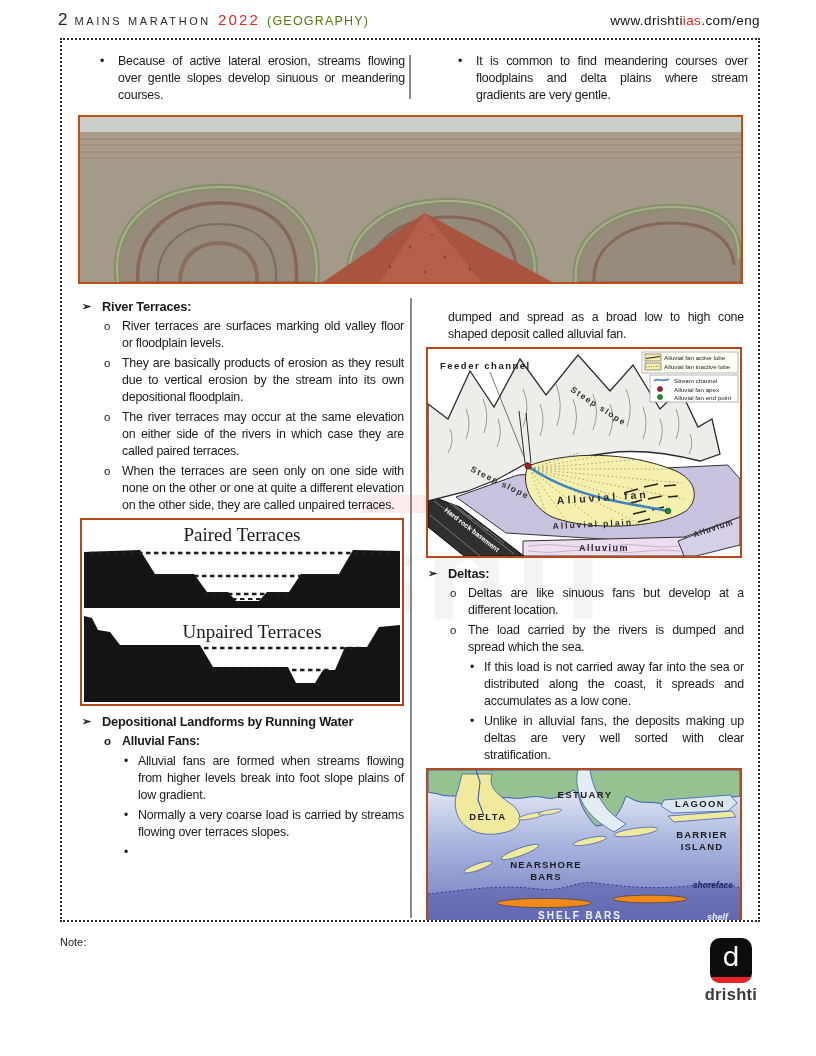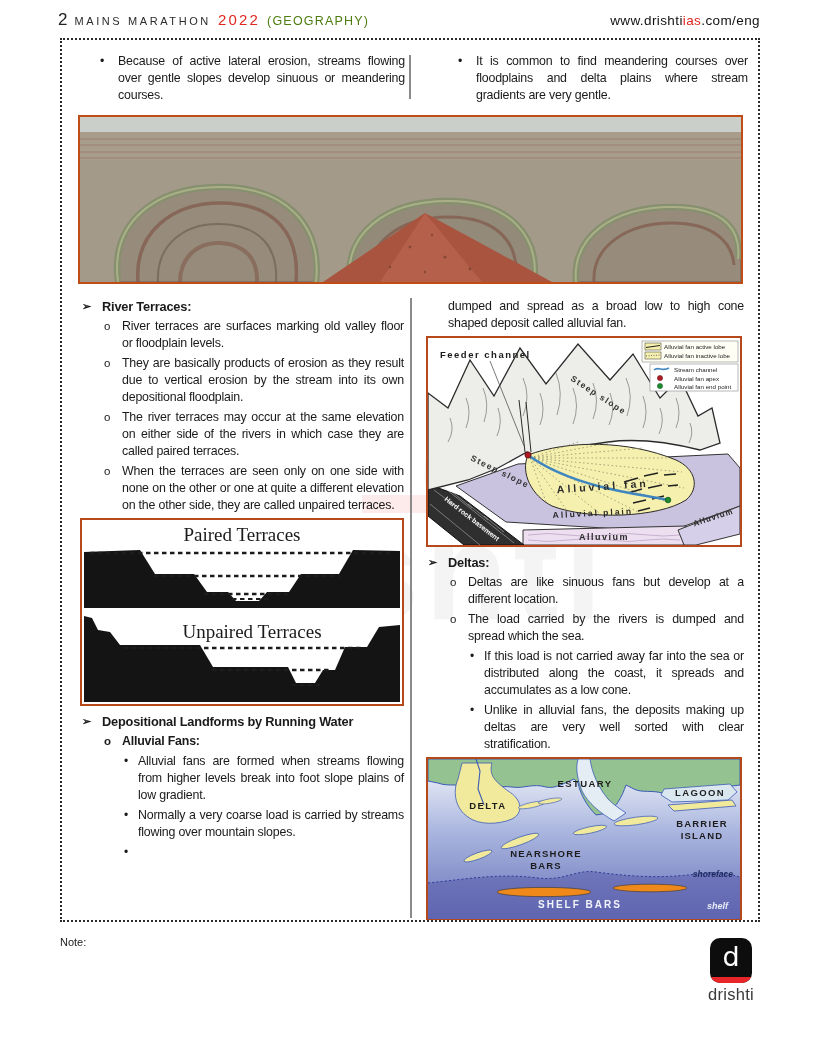--- a/index.html
+++ b/index.html
@@ -32,33 +32,33 @@
   .lvl2 .mk{width:18px;font-size:11.5px;}
   .lvl3{padding-left:44px;}
   .lvl3 .mk{width:14px;font-size:12px;}
   .intro{position:absolute;top:13px;z-index:1;}
   .intro .mk{width:18px;text-align:left;}
   .intro-div{position:absolute;left:347px;top:15px;width:2px;height:44px;background:#8a8a8a;z-index:1;}
   .col-div{position:absolute;left:348px;top:258px;width:2px;height:620px;background:#8a8a8a;z-index:1;}
   .col{position:absolute;top:258px;z-index:1;}
   .col.left{left:18px;width:324px;}
   .col.right{left:364px;width:318px;}
-  .para{text-align:justify;font-size:12.4px;line-height:17px;letter-spacing:-0.2px;margin:0 0 3px 22px;}
+  .para{text-align:justify;font-size:12.4px;line-height:17px;letter-spacing:-0.2px;margin:11px 0 3px 22px;}
   
   figure{margin:0;}
   .photo{position:absolute;left:16px;top:75px;z-index:1;border:2.5px solid #bf4d15;width:661px;height:165px;background:#a59b8c;}
   .fig{border:2px solid #b5491c;background:#fff;margin:4px 0 7px 0;}
   .fig svg{display:block;}
   
   .note{position:absolute;left:60px;top:936px;font-size:11px;color:#222;}
   .logo{position:absolute;left:700px;top:938px;width:62px;text-align:center;}
   .logo-box{position:relative;width:42px;height:45px;margin:0 auto;background:#0d0d0d;border-radius:10px;overflow:hidden;}
   .logo-d{position:absolute;left:0;right:0;top:3px;color:#fff;font-size:27px;font-family:"DejaVu Sans",sans-serif;}
   .logo-strip{position:absolute;left:0;right:0;bottom:0;height:6px;background:#e8262a;}
-  .logo-word{margin-top:2px;font-size:16.5px;color:#3a3a3a;letter-spacing:.3px;}
+  .logo-word{margin-top:2px;font-size:16.5px;color:#3a3a3a;letter-spacing:.3px;font-weight:bold;}
   svg text{font-family:"Liberation Sans",sans-serif;}
   .serif-label{font-family:"Liberation Serif",serif;}
 </style>
 </head>
 <body>
 
 <div class="page">
 
   <div class="hdr">
     <div class="hdr-left">
@@ -189,21 +189,21 @@
       <div class="bullet lvl2" style="font-weight:700;">
         <span class="mk">o</span>
         <span class="tx">Alluvial Fans:</span>
       </div>
       <div class="bullet lvl3">
         <span class="mk">•</span>
         <span class="tx"><span>Alluvial fans are </span><span class="b">formed when streams flowing from higher levels break into foot slope plains</span><span> of low gradient.</span></span>
       </div>
       <div class="bullet lvl3">
         <span class="mk">•</span>
-        <span class="tx"><span>Normally a </span><span class="b">very coarse load is carried by streams</span><span> flowing over mountain slopes.</span></span>
+        <span class="tx"><span>Normally a </span><span class="b">very coarse load is carried by streams</span><span> flowing over terraces slopes.</span></span>
       </div>
       <div class="bullet lvl3">
         <span class="mk">•</span>
       </div>
     </div>
 
     <div class="col right">
 
       <p class="para">dumped and spread as a broad low to high cone shaped deposit called alluvial fan.</p>
 

